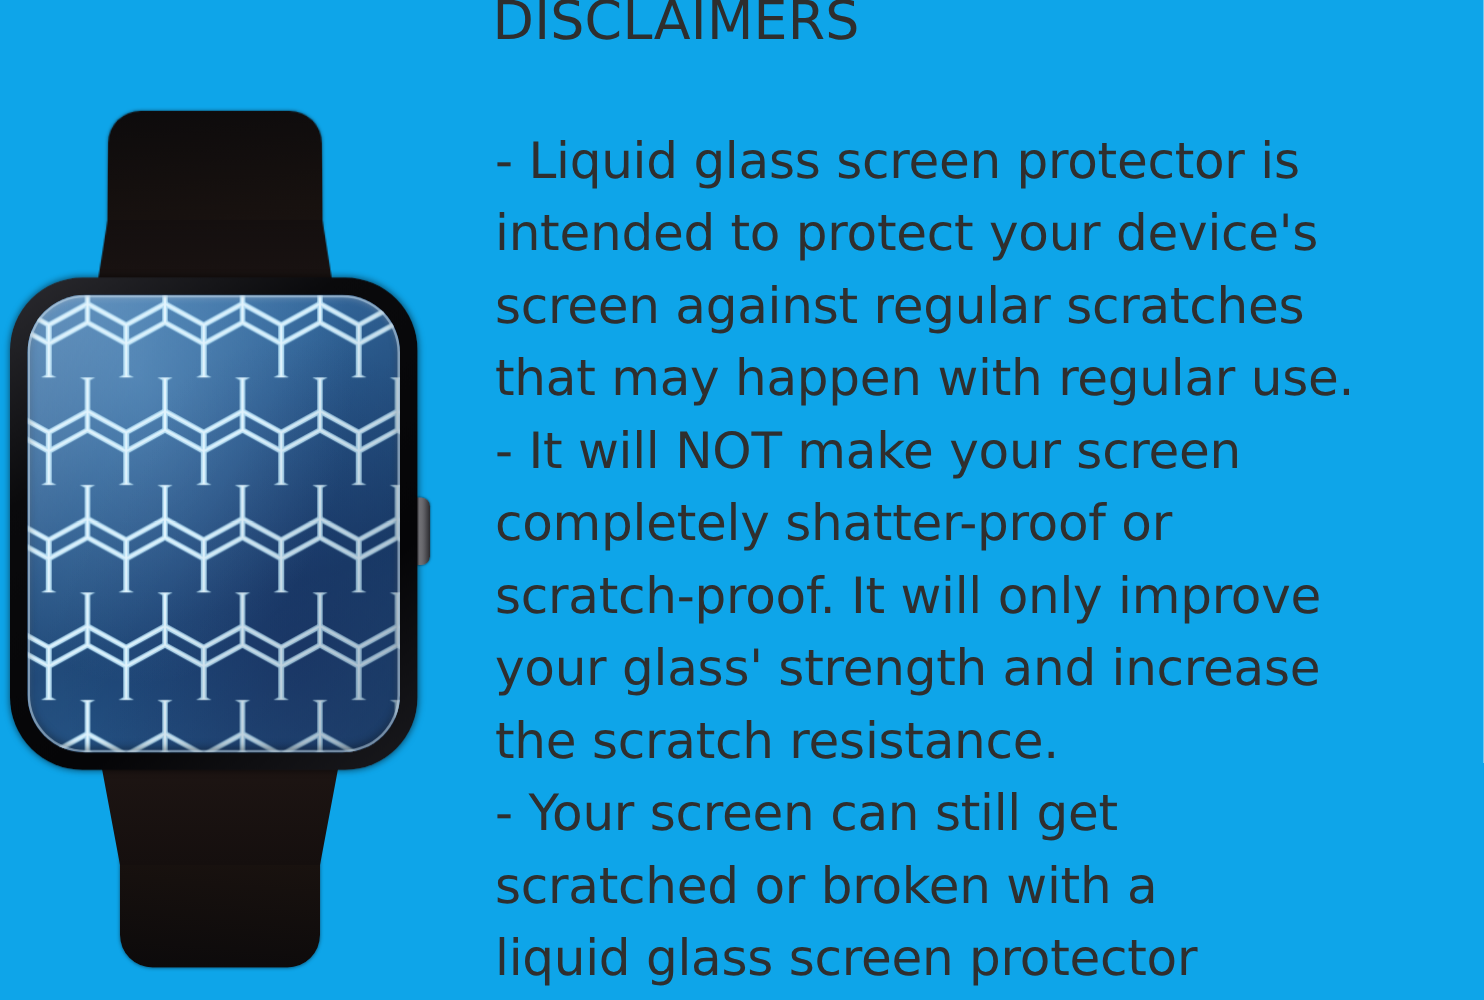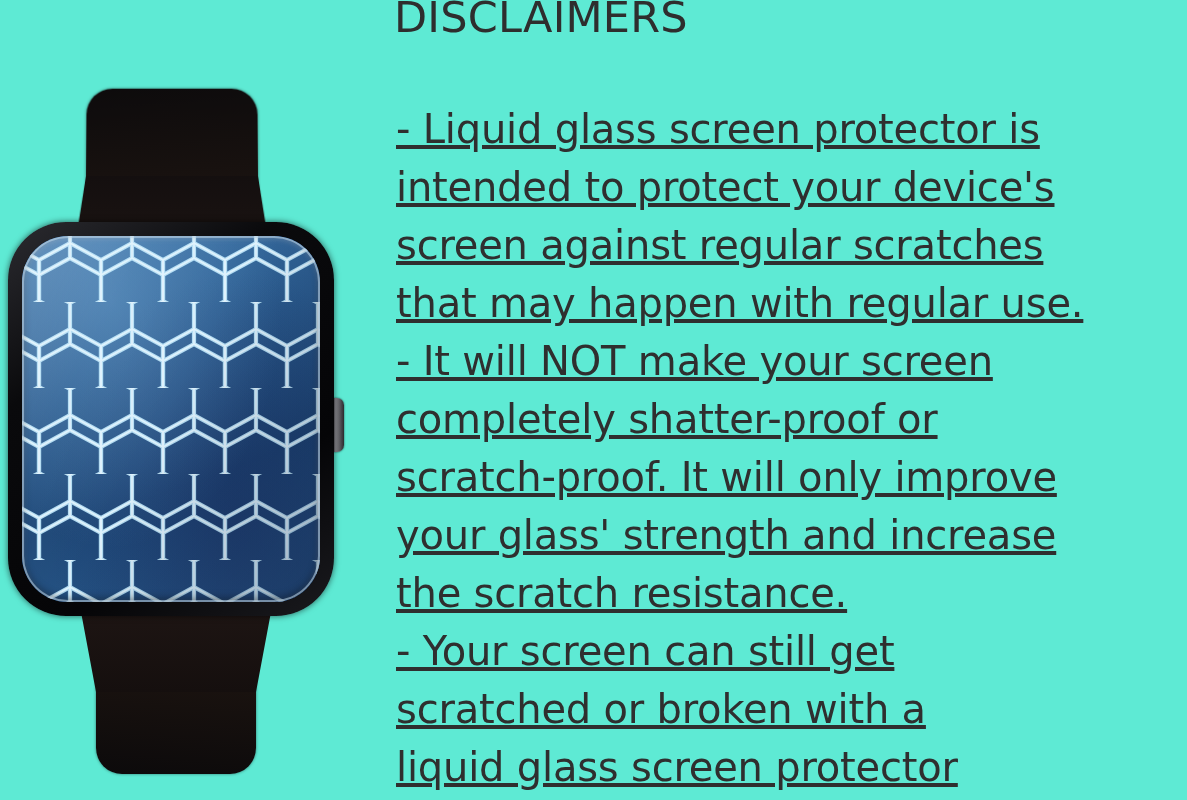--- a/index.html
+++ b/index.html
@@ -6,21 +6,21 @@
   html, body {
     margin: 0;
     padding: 0;
     background: #ffffff;
   }
 
   #page {
     position: relative;
     width: 1187px;
     height: 800px;
-    background: #5eead4;
+    background: #0ea5e9;
     overflow: hidden;
     font-family: "Liberation Sans", "DejaVu Sans", sans-serif;
   }
 
   
   .product-figure {
     position: absolute;
     left: 0;
     top: 0;
     width: 390px;
@@ -186,21 +186,20 @@
     top: 100px;
     width: 790px;
     margin: 0;
     font-family: "DejaVu Sans", "Liberation Sans", sans-serif;
     font-size: 40px;
     font-weight: 400;
     line-height: 58px;
     letter-spacing: -0.2px;
     color: #2f2f2f;
     white-space: pre-wrap;
-    text-decoration: underline;
   }
 </style>
 </head>
 <body>
 
 <div id="page">
 
   <div class="product-figure">
     <div class="watch">
 

